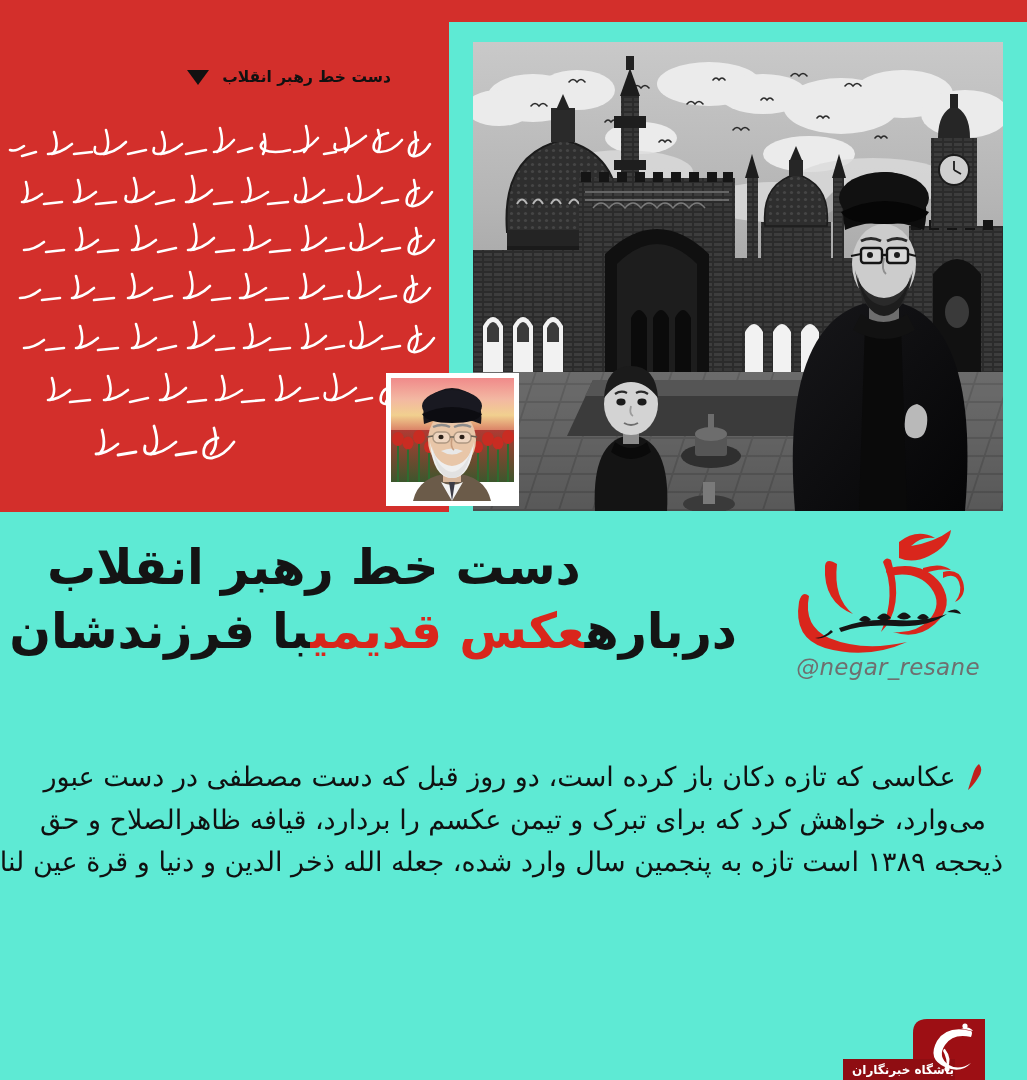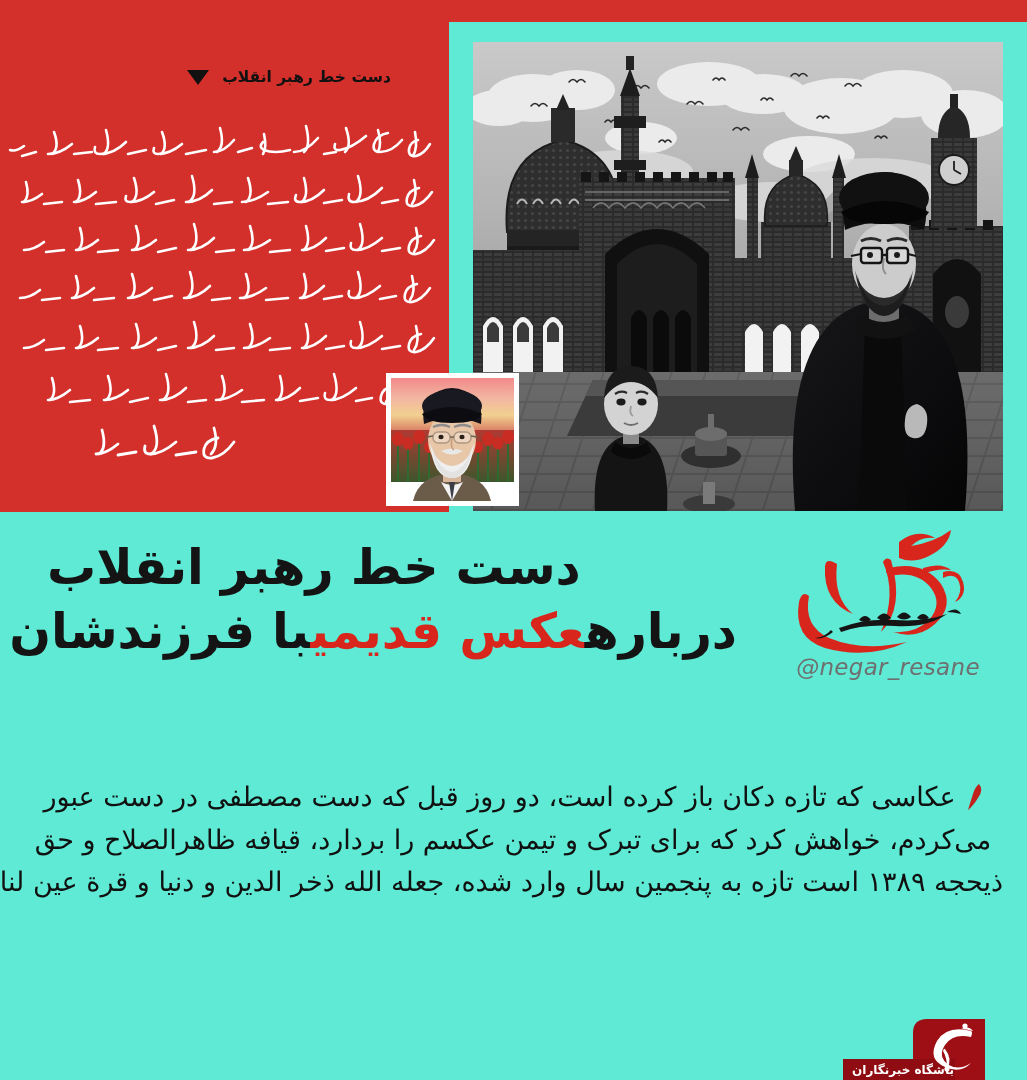--- a/index.html
+++ b/index.html
@@ -131,21 +131,21 @@
     color: #6f6f6f;
     letter-spacing: 0.3px;
     direction: ltr;
     margin-top: -6px;
     font-style: italic;
   }
 
   
   .body-copy {
     position: absolute;
-    right: 24px; top: 776px;
+    right: 24px; top: 756px;
     width: 980px;
     direction: rtl;
     text-align: justify;
     text-align-last: center;
   }
   .body-line {
     font-family: "DejaVu Serif", "Liberation Serif", serif;
     font-size: 27px;
     line-height: 1.58;
     color: #101010;
@@ -722,21 +722,21 @@
   </div>
 
   <div class="body-copy">
     <div class="body-line start b-l-center">
       <span class="bullet-stroke">
         <svg viewBox="0 0 17 30" xmlns="http://www.w3.org/2000/svg" aria-hidden="true">
           <path d="M13 2 q5 6 -1 14 q-5 8 -10 12 q3 -10 5 -16 q2 -7 6 -10z" fill="#c0211c"></path>
         </svg>
       </span><span>عکاسی که تازه دکان باز کرده است، دو روز قبل که دست مصطفی در دست عبور</span>
     </div>
-    <div class="body-line b-l-center">می‌کردم، خواهش کرد که برای تبرک و تیمن عکسم را بردارد، قیافه ظاهرالصلاح و حق</div>
+    <div class="body-line b-l-center">می‌وارد، خواهش کرد که برای تبرک و تیمن عکسم را بردارد، قیافه ظاهرالصلاح و حق</div>
     <div class="body-line b-l-center">ذیحجه ۱۳۸۹ است تازه به پنجمین سال وارد شده، جعله الله ذخر الدین و دنیا و قرة عین لنا</div>
   </div>
 
   <div class="badge">
     <svg viewBox="0 0 142 61" xmlns="http://www.w3.org/2000/svg" aria-hidden="true">
 
       <path d="M84 0 h58 v61 h-58 q-14 0 -14 -14 v-33 q0 -14 14 -14z" fill="#9d0f14"></path>
       <path d="M0 40 h112 v21 h-112 z" fill="#8f0d12"></path>
 
       <g fill="#ffffff">

